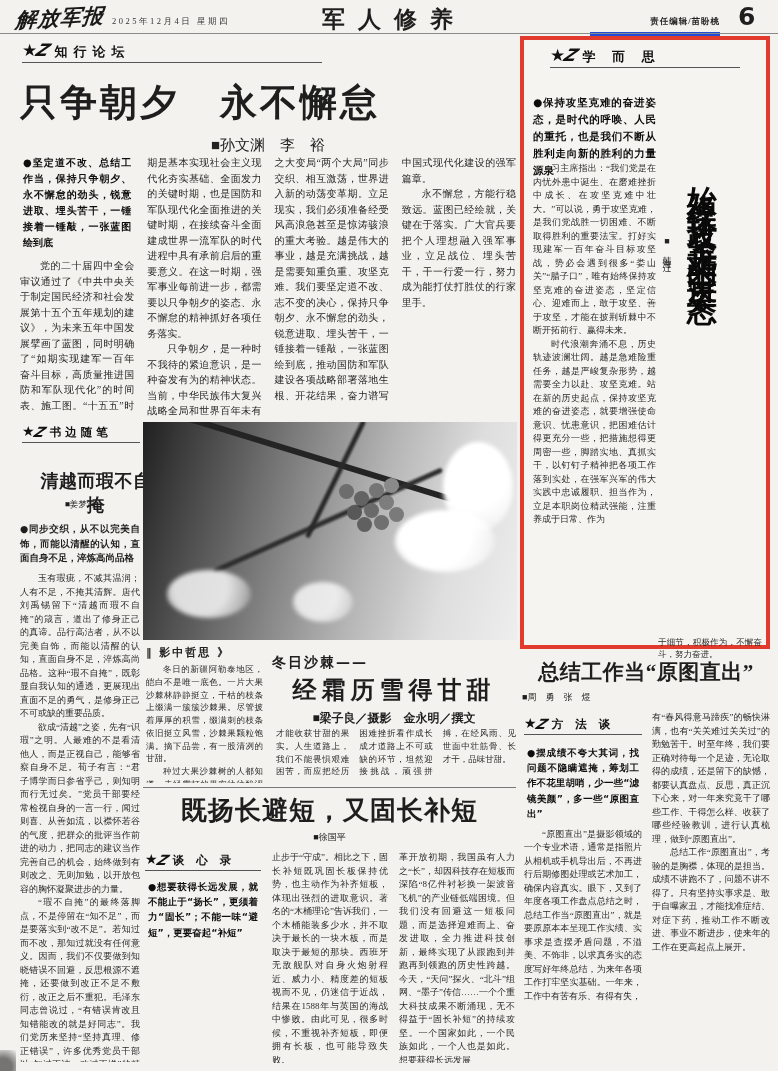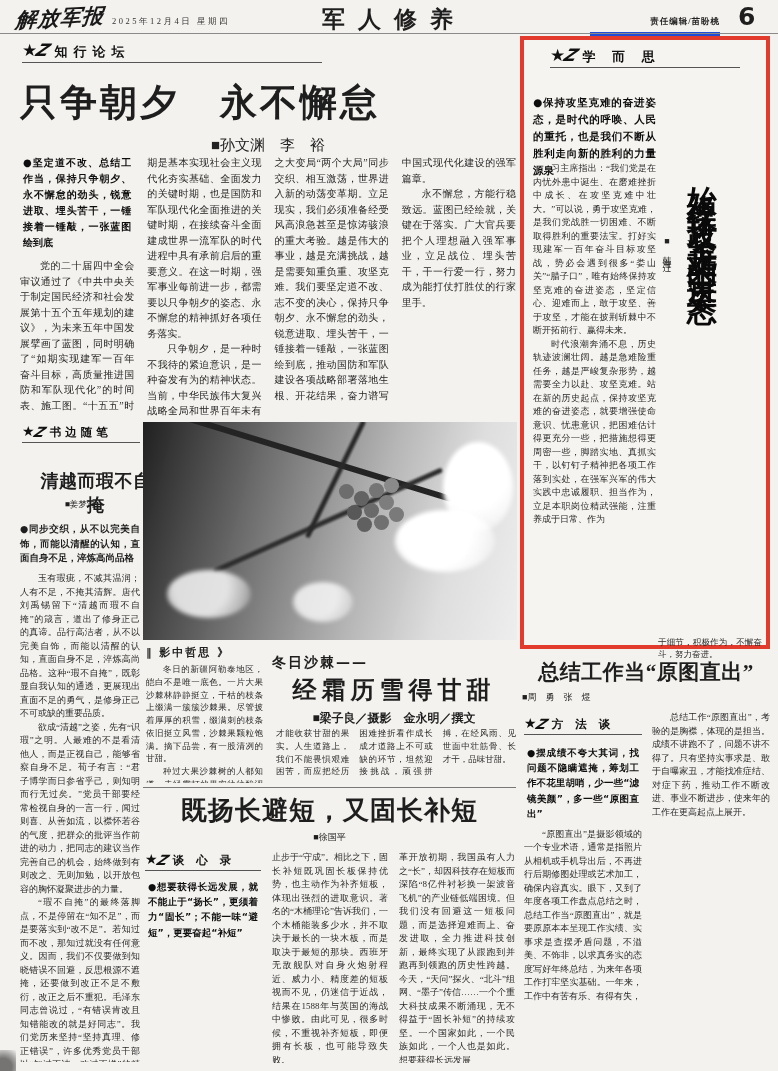--- a/index.html
+++ b/index.html
@@ -252,17 +252,18 @@
   <div class="ff-col bt-sm">
     <div class="colhead small">
       <span class="star">★</span>
       <span class="zee">Z</span>
       <span class="lbl">方 法 谈</span>
     </div>
     <p class="intro" style="font-size:9.5px;">●摆成绩不夸大其词，找问题不隐瞒遮掩，筹划工作不花里胡哨，少一些“滤镜美颜”，多一些“原图直出”</p>
     <p>“原图直出”是摄影领域的一个专业术语，通常是指照片从相机或手机导出后，不再进行后期修图处理或艺术加工，确保内容真实。眼下，又到了年度各项工作盘点总结之时，总结工作当“原图直出”，就是要原原本本呈现工作实绩、实事求是查摆矛盾问题，不溢美、不饰非，以求真务实的态度写好年终总结，为来年各项工作打牢坚实基础。一年来，工作中有苦有乐、有得有失，</p>
   </div>
   <div class="ff-col bt-sm">
+    <p style="text-indent:0;">有“春风得意马蹄疾”的畅快淋漓，也有“关关难过关关过”的勤勉苦干。时至年终，我们要正确对待每一个足迹，无论取得的成绩，还是留下的缺憾，都要认真盘点、反思，真正沉下心来，对一年来究竟干了哪些工作、干得怎么样、收获了哪些经验教训，进行认真梳理，做到“原图直出”。</p>
     <p>总结工作“原图直出”，考验的是胸襟，体现的是担当。成绩不讲跑不了，问题不讲不得了。只有坚持实事求是、敢于自曝家丑，才能找准症结、对症下药，推动工作不断改进、事业不断进步，使来年的工作在更高起点上展开。</p>
   </div>
 </div>
 
 <div class="abs artifact"></div>
 
 </body></html>

